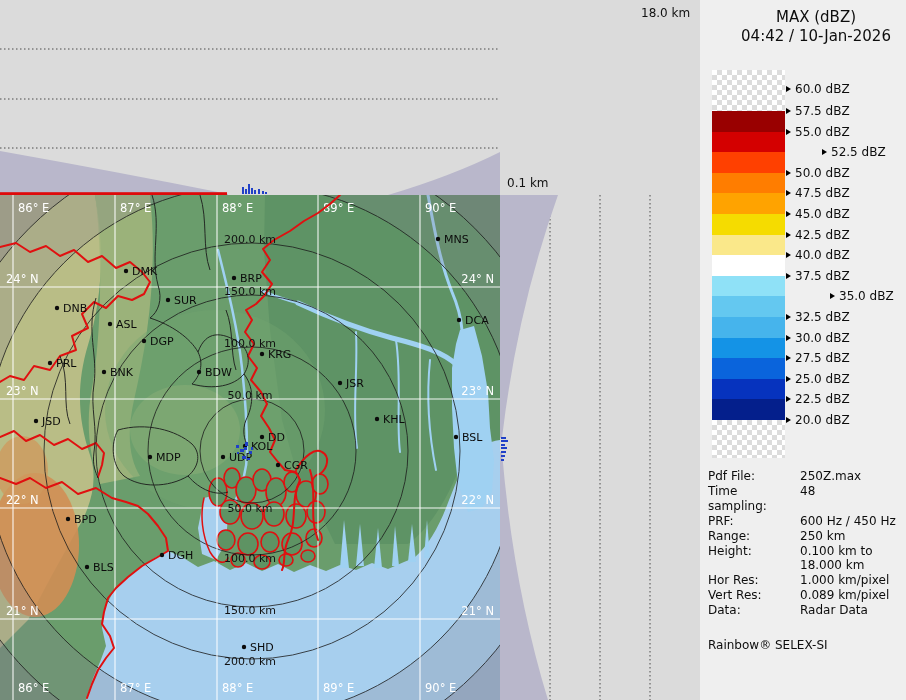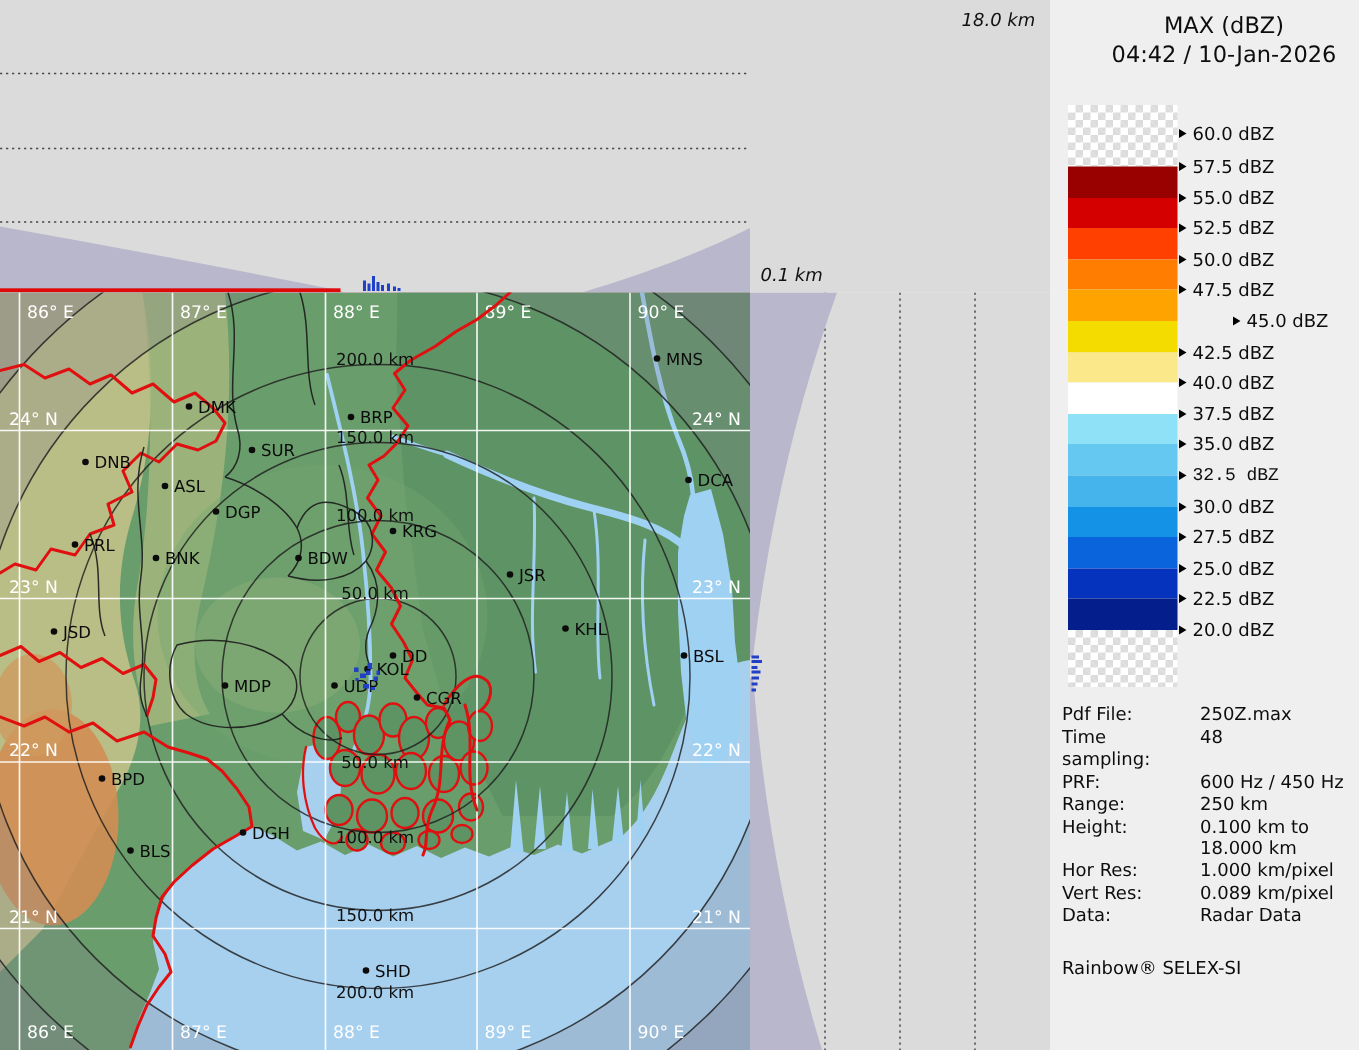--- a/index.html
+++ b/index.html
@@ -5,21 +5,21 @@
   html,body{margin:0;padding:0;background:#EFEFEF;}
   *{box-sizing:border-box;}
   .screen{position:relative;width:906px;height:700px;overflow:hidden;
     font-family:"DejaVu Sans","Liberation Sans",sans-serif;background:#EFEFEF;}
   .panel{position:absolute;background:#DBDBDB;}
   .panel-top{left:0;top:0;width:500px;height:195px;}
   .panel-corner{left:500px;top:0;width:200px;height:195px;}
   .panel-right{left:500px;top:195px;width:200px;height:505px;}
   .map-wrap{position:absolute;left:0;top:195px;width:500px;height:562px;background:#f9a8d4;}
   .legend{position:absolute;left:700px;top:0;width:206px;height:700px;background:#EFEFEF;}
-  .axis-label{position:absolute;font-size:12px;color:#111;white-space:nowrap;font-style:italic;}
+  .axis-label{position:absolute;font-size:12px;color:#111;white-space:nowrap;}
   .lbl-18{left:141px;top:6px;}
   .lbl-01{left:7px;top:176px;}
   .legend-title{position:absolute;left:0;top:8px;width:206px;text-align:center;
     font-size:15px;line-height:19px;color:#0d0d0d;padding-left:26px;}
   .colorbar{position:absolute;left:12px;top:70px;width:73px;}
   .checker{background-color:#fff;
     background-image:linear-gradient(45deg,#dcdcdc 25%,transparent 25%,transparent 75%,#dcdcdc 75%),
                      linear-gradient(45deg,#dcdcdc 25%,transparent 25%,transparent 75%,#dcdcdc 75%);
     background-size:10px 10px;background-position:0 0,5px 5px;}
   .cb-band{width:73px;}
@@ -327,53 +327,53 @@
           <span>60.0 dBZ</span>
         </div>
         <div class="cb-label" style="top: 104px;">
           <span class="cb-arrow"></span>
           <span>57.5 dBZ</span>
         </div>
         <div class="cb-label" style="top: 124.6px;">
           <span class="cb-arrow"></span>
           <span>55.0 dBZ</span>
         </div>
-        <div class="cb-label" style="top: 145.2px;">
+        <div class="cb-label" style="top: 145.2px; padding-left: 36px;">
           <span class="cb-arrow"></span>
           <span>52.5 dBZ</span>
         </div>
         <div class="cb-label" style="top: 165.8px;">
           <span class="cb-arrow"></span>
           <span>50.0 dBZ</span>
         </div>
         <div class="cb-label" style="top: 186.4px;">
           <span class="cb-arrow"></span>
           <span>47.5 dBZ</span>
         </div>
-        <div class="cb-label" style="top: 207px; margin-left: 36px;">
+        <div class="cb-label" style="top: 207px;">
           <span class="cb-arrow"></span>
           <span>45.0 dBZ</span>
         </div>
         <div class="cb-label" style="top: 227.6px;">
           <span class="cb-arrow"></span>
           <span>42.5 dBZ</span>
         </div>
         <div class="cb-label" style="top: 248.2px;">
           <span class="cb-arrow"></span>
           <span>40.0 dBZ</span>
         </div>
         <div class="cb-label" style="top: 268.8px;">
           <span class="cb-arrow"></span>
           <span>37.5 dBZ</span>
         </div>
-        <div class="cb-label" style="top: 289.4px;">
+        <div class="cb-label" style="top: 289.4px; padding-left: 44px;">
           <span class="cb-arrow"></span>
           <span>35.0 dBZ</span>
         </div>
-        <div class="cb-label" style="top: 310px; font-family: Liberation Mono, monospace;">
+        <div class="cb-label" style="top: 310px;">
           <span class="cb-arrow"></span>
           <span>32.5 dBZ</span>
         </div>
         <div class="cb-label" style="top: 330.6px;">
           <span class="cb-arrow"></span>
           <span>30.0 dBZ</span>
         </div>
         <div class="cb-label" style="top: 351.2px;">
           <span class="cb-arrow"></span>
           <span>27.5 dBZ</span>

